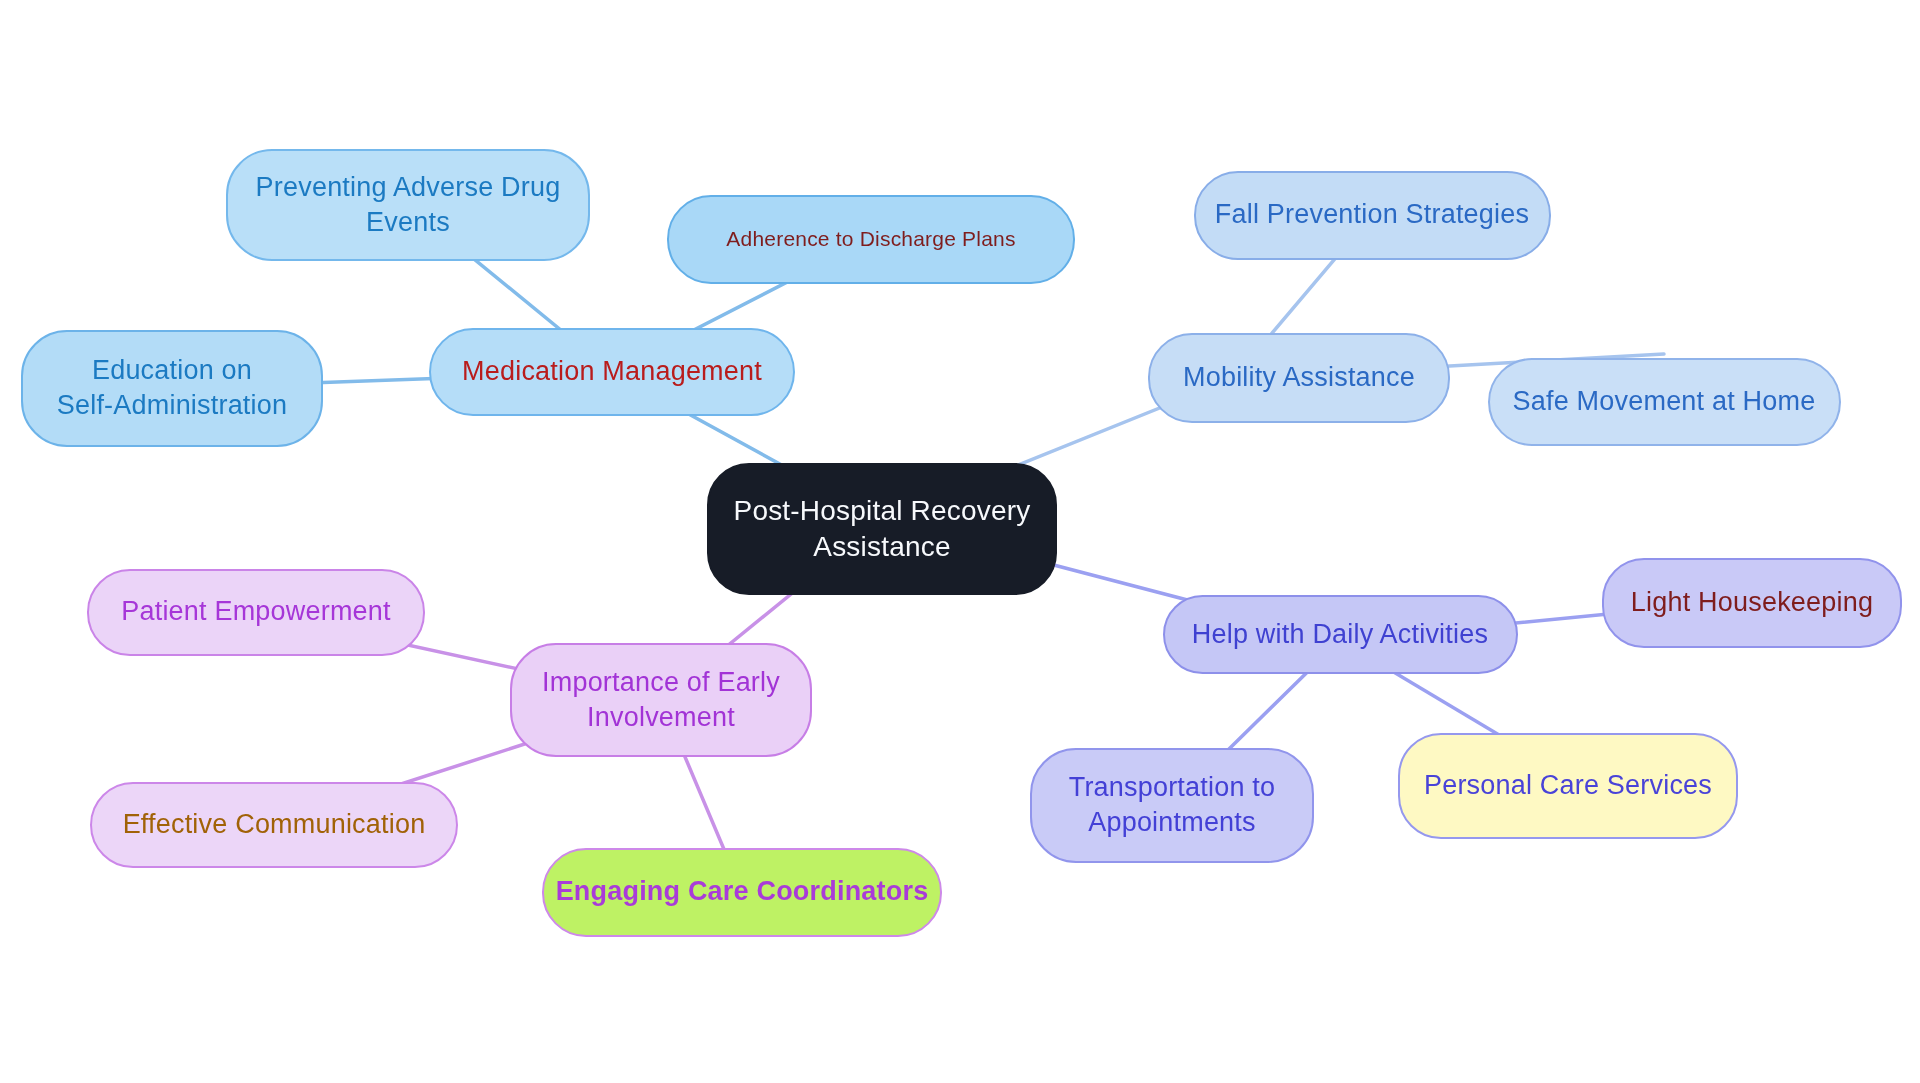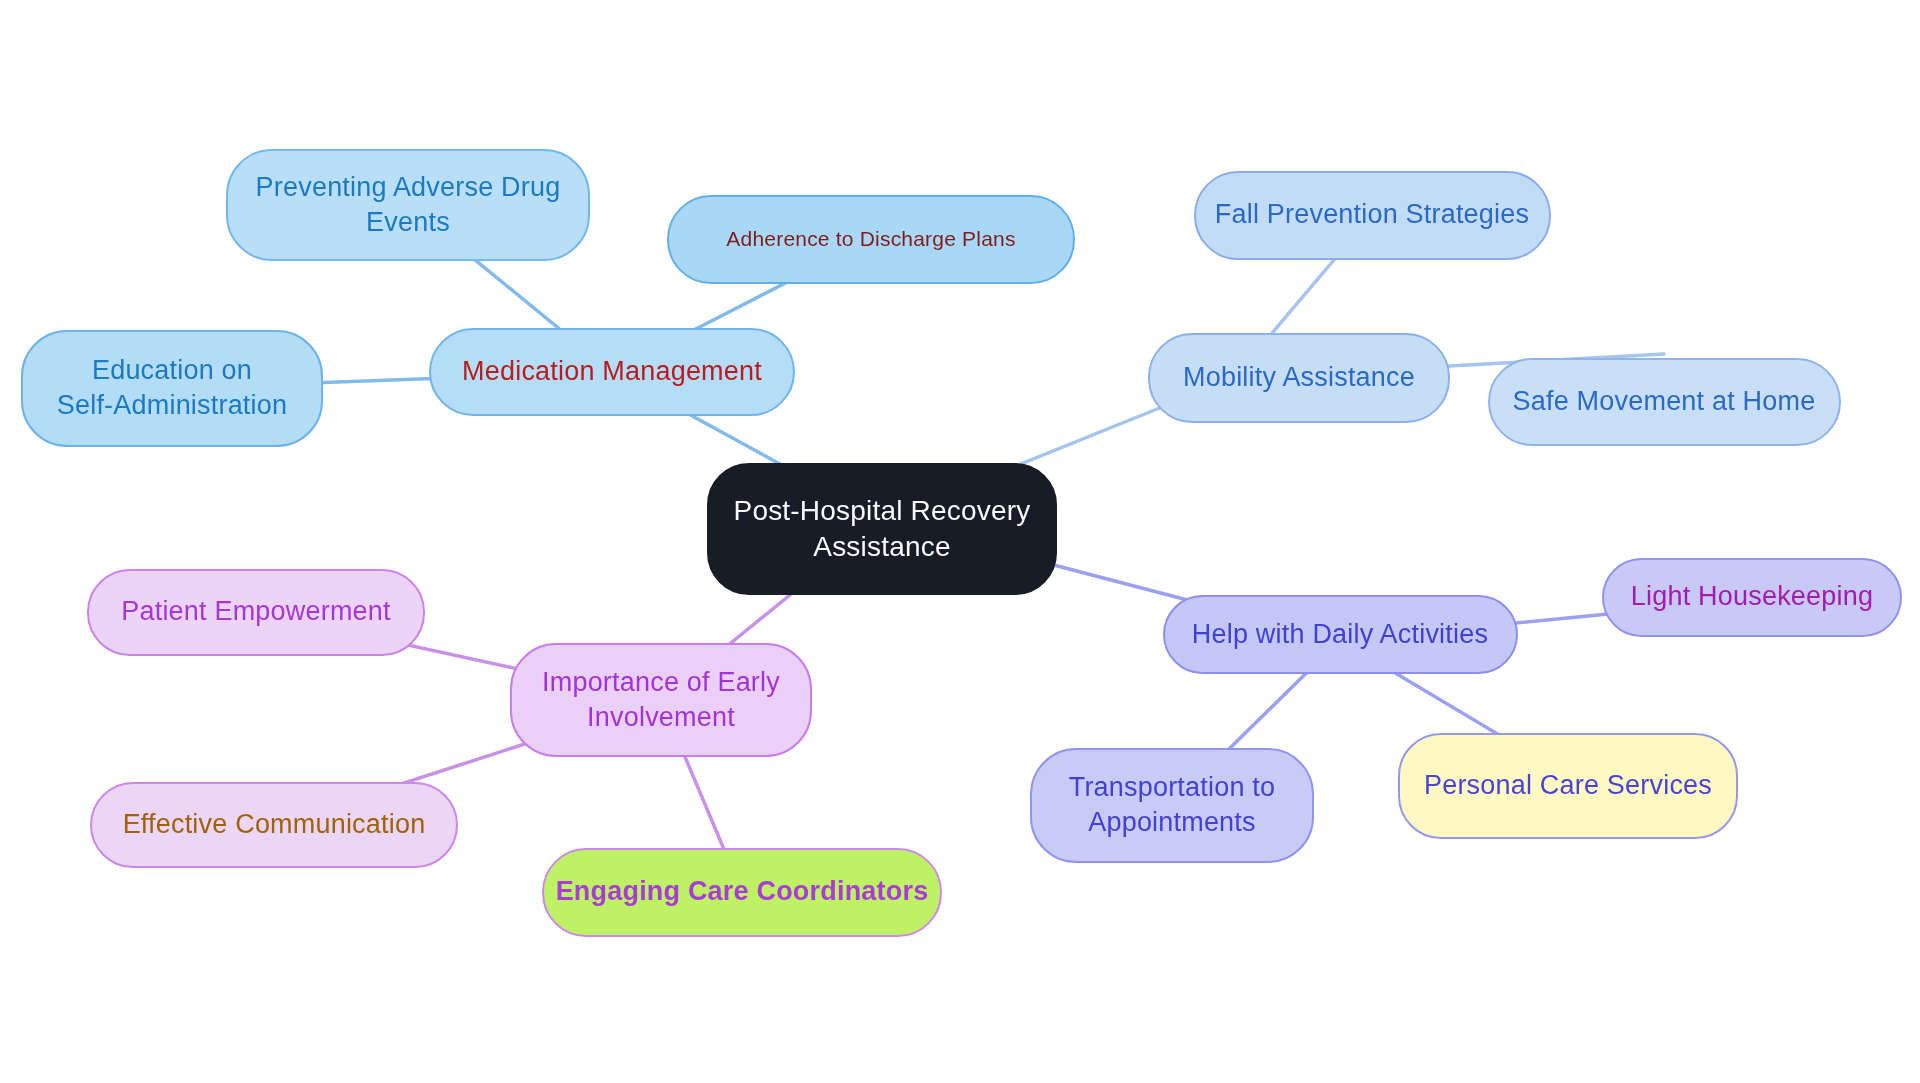--- a/index.html
+++ b/index.html
@@ -66,21 +66,21 @@
     <div class="node" style="left: 429px; top: 328px; width: 366px; height: 88px; background: rgb(181, 221, 248); border: 2px solid rgb(111, 181, 236); border-radius: 44px; color: #b91c1c; font-size: 27px;">Medication Management</div>
     <div class="node" style="left: 226px; top: 149px; width: 364px; height: 112px; background: rgb(185, 223, 248); border: 2px solid rgb(116, 184, 236); border-radius: 46px; color: rgb(27, 122, 194); font-size: 27px;">Preventing Adverse Drug
 Events</div>
     <div class="node" style="left: 667px; top: 194.5px; width: 408px; height: 89px; background: rgb(169, 216, 247); border: 2px solid rgb(98, 175, 232); border-radius: 44px; color: #7f1d1d; font-size: 21px;">Adherence to Discharge Plans</div>
     <div class="node" style="left: 21px; top: 329.5px; width: 302px; height: 117px; background: rgb(179, 220, 247); border: 2px solid rgb(108, 179, 233); border-radius: 46px; color: rgb(27, 122, 194); font-size: 27px;">Education on
 Self-Administration</div>
     <div class="node" style="left: 1148px; top: 333px; width: 302px; height: 90px; background: rgb(198, 221, 246); border: 2px solid rgb(140, 176, 233); border-radius: 44px; color: rgb(42, 105, 196); font-size: 27px;">Mobility Assistance</div>
     <div class="node" style="left: 1193.5px; top: 170.5px; width: 357px; height: 89px; background: rgb(195, 220, 246); border: 2px solid rgb(136, 173, 232); border-radius: 44px; color: rgb(42, 105, 196); font-size: 27px;">Fall Prevention Strategies</div>
     <div class="node" style="left: 1487.5px; top: 310px; width: 353px; height: 88px; background: rgb(201, 223, 247); border: 2px solid rgb(144, 179, 234); border-radius: 44px; color: rgb(42, 105, 196); font-size: 27px; margin-top: 48px;">Safe Movement at Home</div>
     <div class="node" style="left: 1162.5px; top: 595px; width: 355px; height: 79px; background: rgb(197, 199, 246); border: 2px solid rgb(141, 144, 234); border-radius: 44px; color: rgb(63, 65, 209); font-size: 27px;">Help with Daily Activities</div>
-    <div class="node" style="left: 1602px; top: 557.5px; width: 300px; height: 79px; background: rgb(201, 201, 247); border: 2px solid rgb(145, 147, 236); border-radius: 42px; color: #a21caf; font-size: 27px;">Light Housekeeping</div>
+    <div class="node" style="left: 1602px; top: 557.5px; width: 300px; height: 90px; background: rgb(201, 201, 247); border: 2px solid rgb(145, 147, 236); border-radius: 42px; color: #7f1d1d; font-size: 27px;">Light Housekeeping</div>
     <div class="node" style="left: 1030px; top: 747.5px; width: 284px; height: 115px; background: rgb(201, 203, 247); border: 2px solid rgb(145, 149, 236); border-radius: 46px; color: rgb(67, 64, 214); font-size: 27px;">Transportation to
 Appointments</div>
     <div class="node" style="left: 1398px; top: 733px; width: 340px; height: 106px; background: #fef9c3; border: 2px solid rgb(149, 152, 238); border-radius: 43px; color: rgb(73, 67, 216); font-size: 27px;">Personal Care Services</div>
     <div class="node" style="left: 510px; top: 643px; width: 302px; height: 114px; background: rgb(234, 208, 247); border: 2px solid rgb(199, 126, 230); border-radius: 46px; color: rgb(162, 51, 214); font-size: 27px;">Importance of Early
 Involvement</div>
     <div class="node" style="left: 87px; top: 568.5px; width: 338px; height: 87px; background: rgb(235, 212, 248); border: 2px solid rgb(202, 132, 232); border-radius: 43px; color: rgb(166, 54, 216); font-size: 27px;">Patient Empowerment</div>
     <div class="node" style="left: 90px; top: 782px; width: 368px; height: 86px; background: rgb(236, 214, 248); border: 2px solid rgb(204, 135, 233); border-radius: 43px; color: #a16207; font-size: 27px;">Effective Communication</div>
     <div class="node" style="left: 542px; top: 847.5px; width: 400px; height: 89px; background: #bef264; border: 2px solid rgb(205, 137, 233); border-radius: 44px; color: rgb(169, 59, 217); font-size: 27px; font-weight: bold;">Engaging Care Coordinators</div>
   </div>
 

